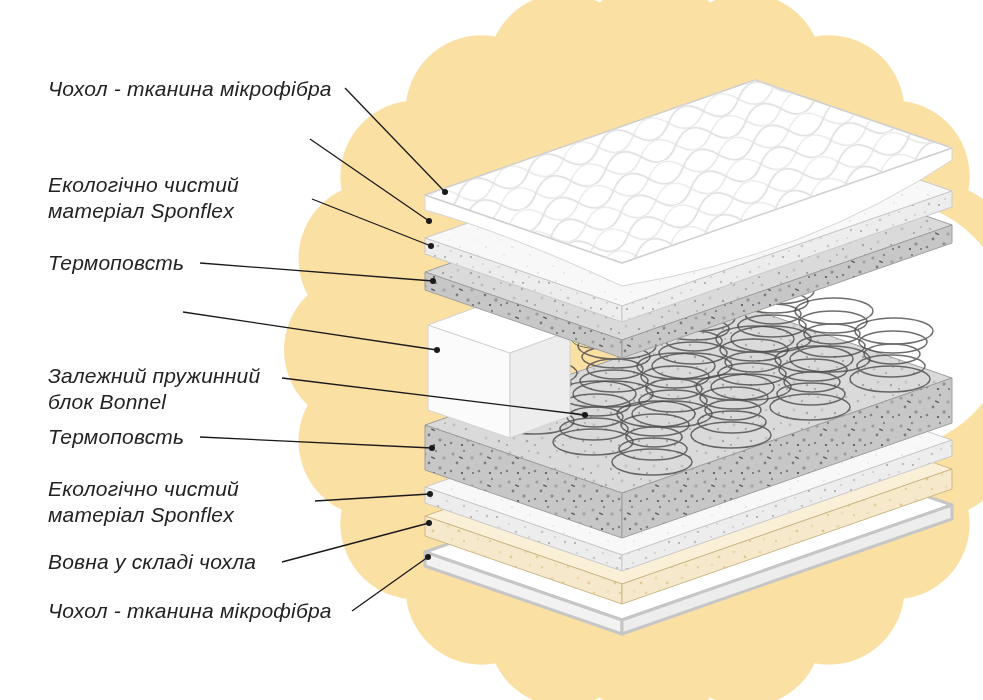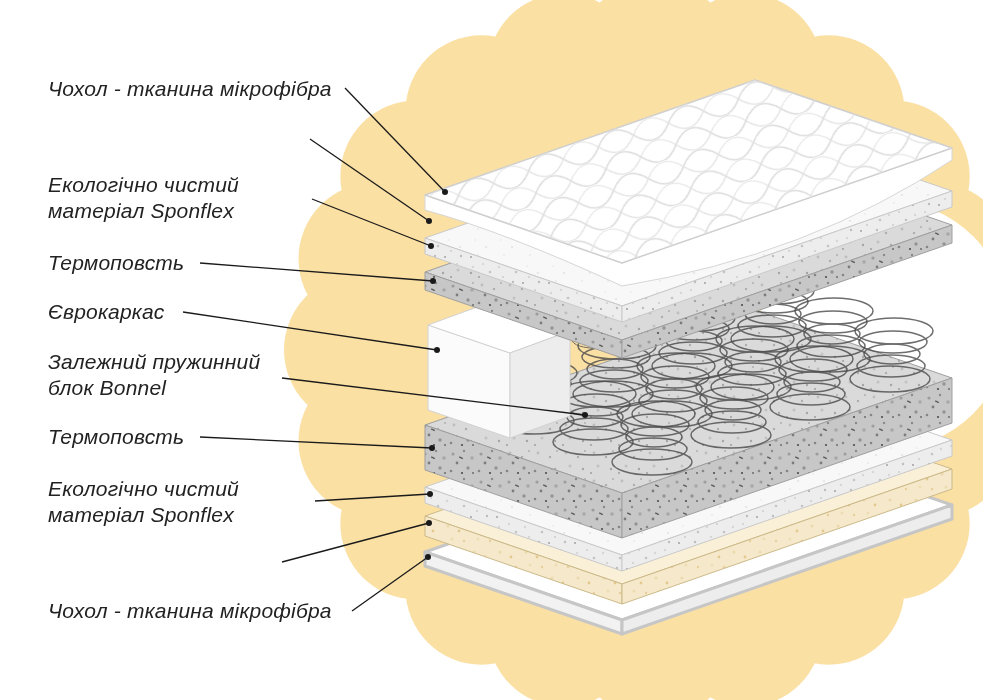--- a/index.html
+++ b/index.html
@@ -2,21 +2,21 @@
 <html><head>
 <meta charset="utf-8">
 <style>
   html,body{margin:0;padding:0;background:#ffffff;}
   #stage{position:relative;width:983px;height:700px;overflow:hidden;background:#ffffff;
          font-family:"Liberation Sans",sans-serif;}
   #art{position:absolute;left:0;top:0;}
   .label{position:absolute;left:48px;font-style:italic;font-size:21px;line-height:26px;
          color:#222222;white-space:pre-line;letter-spacing:.2px;}
   .l1{top:76px}.l2{top:126px}.l3{top:172px}.l4{top:250px}.l5{top:299px}
-  .l6{top:349px}.l7{top:424px}.l8{top:476px}.l9{top:549px}.l10{top:598px}
+  .l6{top:363px}.l7{top:424px}.l8{top:476px}.l9{top:549px}.l10{top:598px}
 </style>
 </head>
 <body>
 
 <div id="stage">
 
 <svg id="art" width="983" height="700" viewBox="0 0 983 700">
   <defs>
     <pattern id="quilt" width="74" height="46" patternUnits="userSpaceOnUse" patternTransform="rotate(-19)">
       <path d="M0,12 Q18.5,-10 37,12 T74,12" fill="none" stroke="#dcdcdc" stroke-width="1.5"></path>
@@ -194,21 +194,21 @@
     <circle cx="430" cy="494" r="3"></circle>
     <circle cx="429" cy="523" r="3"></circle>
     <circle cx="428" cy="557" r="3"></circle>
   </g>
 </svg>
 
 <div class="label l1">Чохол - тканина мікрофібра</div>
 <div class="label l3">Екологічно чистий
 матеріал Sponflex</div>
 <div class="label l4">Термоповсть</div>
-<div class="label l5">Єврокаркас</div>
 <div class="label l6">Залежний пружинний
 блок Bonnel</div>
 <div class="label l7">Термоповсть</div>
 <div class="label l8">Екологічно чистий
 матеріал Sponflex</div>
+<div class="label l9">Вовна у складі чохла</div>
 <div class="label l10">Чохол - тканина мікрофібра</div>
 
 </div>
 
 </body></html>

